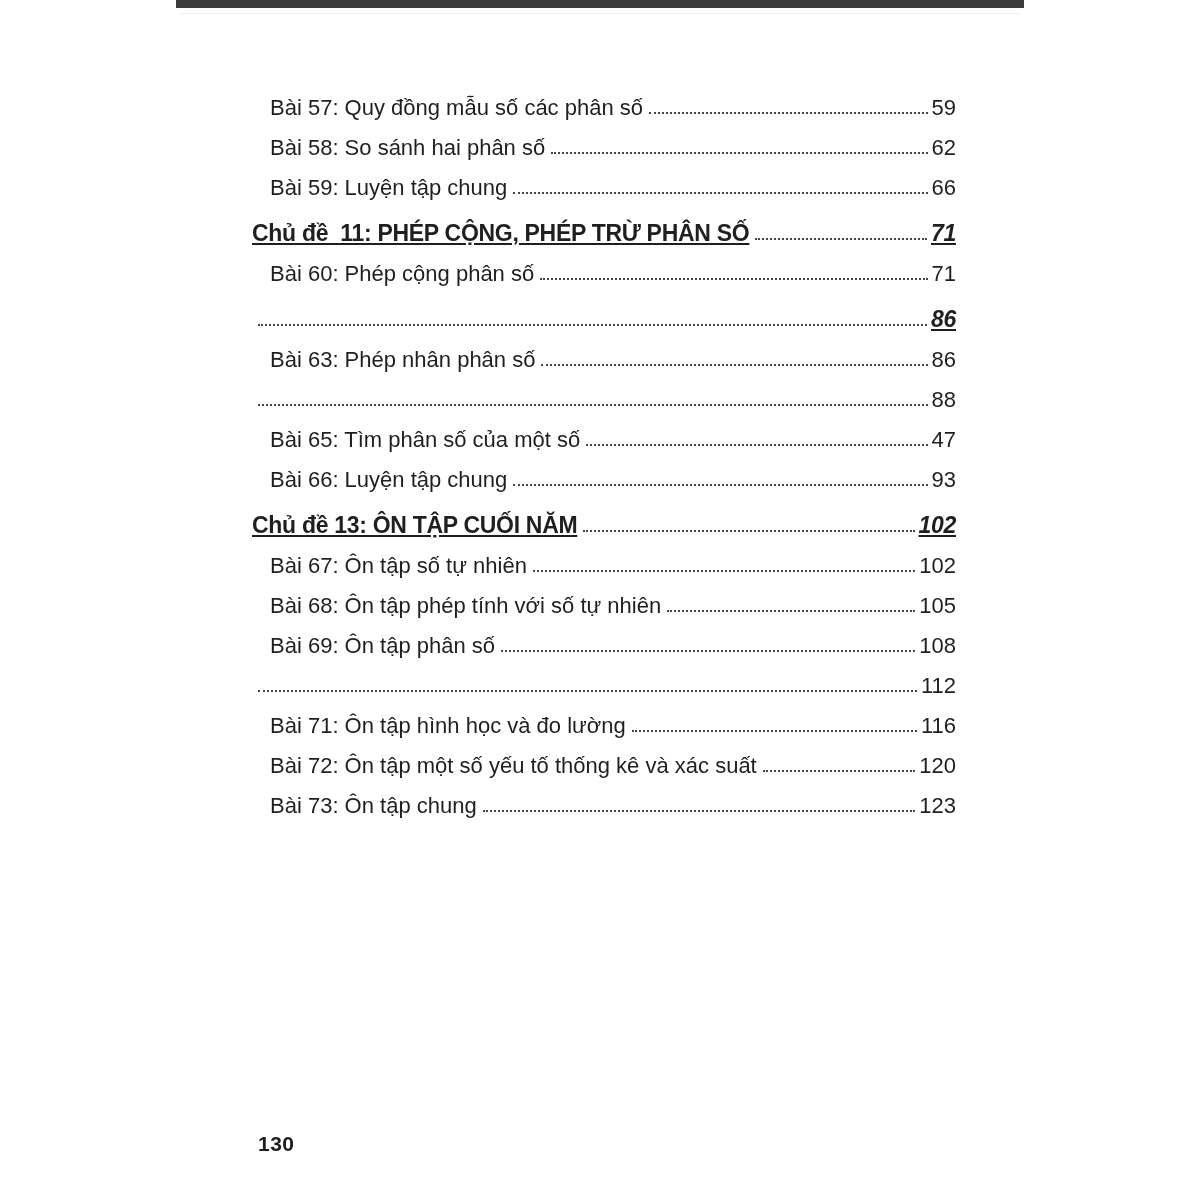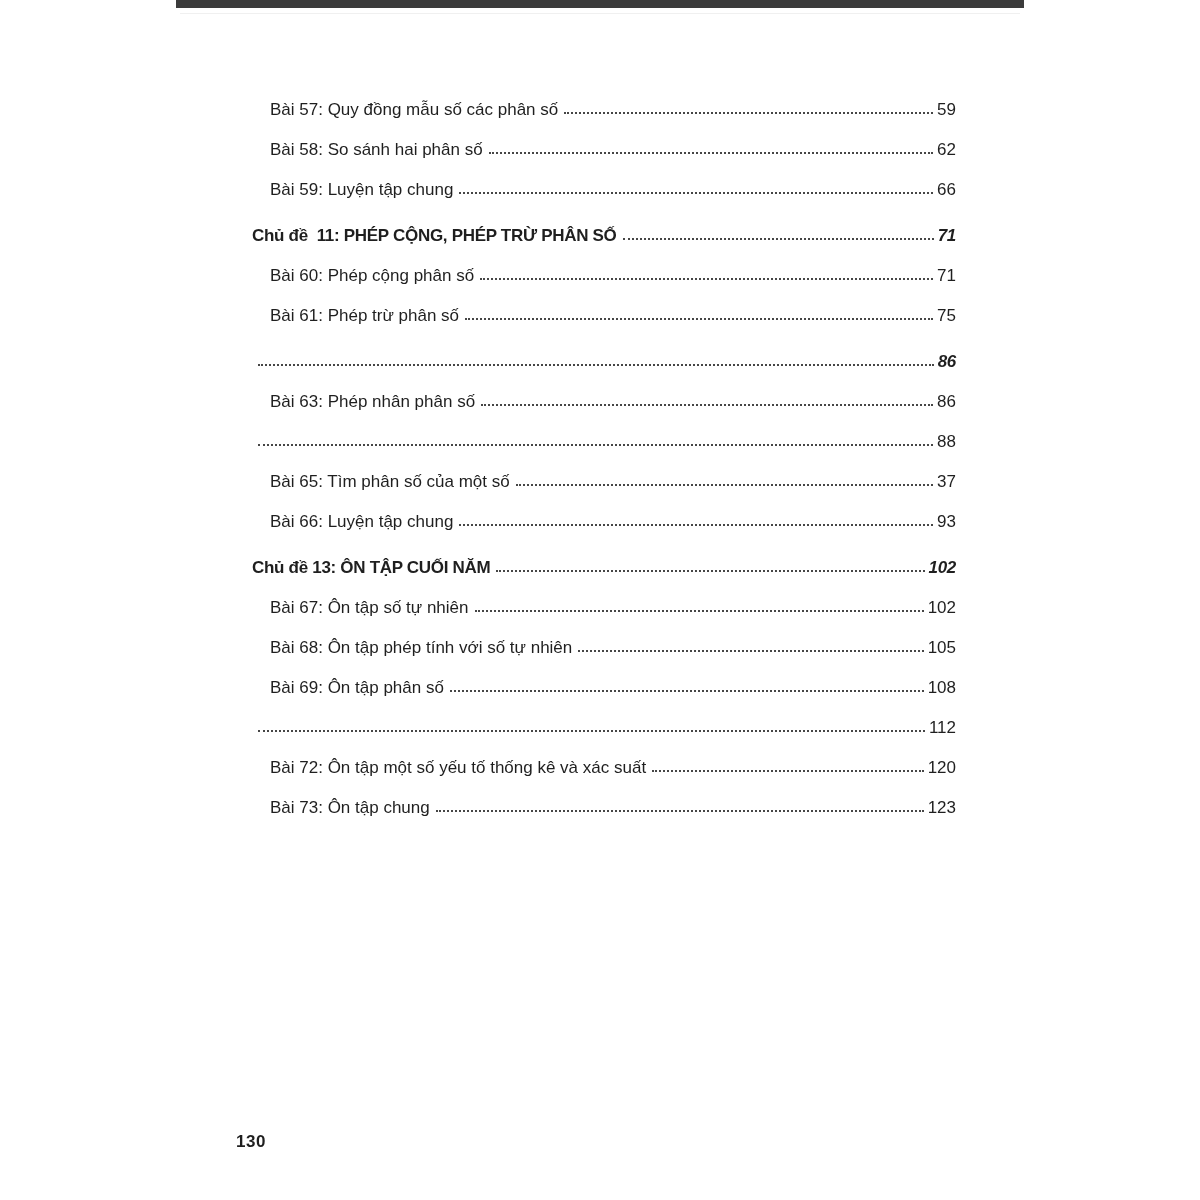--- a/index.html
+++ b/index.html
@@ -34,30 +34,31 @@
   .toc {
     position: absolute;
     left: 252px;
     top: 80px;
     width: 704px;
   }
   .toc-row {
     display: flex;
     align-items: flex-end;
     height: 40px;
-    font-size: 17px;
+    font-size: 22px;
   }
   .toc-row.lesson .toc-label {
     padding-left: 18px;
   }
   .toc-row.chapter {
     margin-top: 6px;
     font-weight: bold;
     letter-spacing: -0.3px;
-    font-size: 17px;
+    font-size: 23px;
+    text-decoration: underline;
   }
   .toc-row.chapter .toc-page {
     font-style: italic;
     font-weight: bold;
   }
   .toc-label {
     white-space: pre;
     line-height: 1.15;
   }
   .toc-dots {
@@ -66,23 +67,23 @@
     border-bottom: 2.5px dotted #464646;
     margin: 0 4px 6px 6px;
   }
   .toc-page {
     white-space: nowrap;
     line-height: 1.15;
     text-align: right;
   }
   .footer-page-number {
     position: absolute;
-    left: 236px;
+    left: 258px;
     top: 1132px;
-    font-size: 17px;
+    font-size: 21px;
     font-weight: bold;
     letter-spacing: 0.5px;
   }
 </style>
 </head>
 <body style="color: rgb(31, 31, 31);">
 
 <div class="top-edge" style="background: rgb(59, 59, 59);"></div>
 <div class="top-edge-shadow"></div>
 
@@ -105,42 +106,37 @@
     <div class="toc-row chapter">
     <span class="toc-label">Chủ đề  11: PHÉP CỘNG, PHÉP TRỪ PHÂN SỐ</span>
     <span class="toc-dots" style="border-bottom-color: rgb(70, 70, 70);"></span>
     <span class="toc-page">71</span>
   </div>
     <div class="toc-row lesson">
     <span class="toc-label">Bài 60: Phép cộng phân số</span>
     <span class="toc-dots" style="border-bottom-color: rgb(70, 70, 70);"></span>
     <span class="toc-page">71</span>
   </div>
-    <div class="toc-row lesson">
-    <span class="toc-label">Bài 61: Phép trừ phân số</span>
-    <span class="toc-dots" style="border-bottom-color: rgb(70, 70, 70);"></span>
-    <span class="toc-page">75</span>
-  </div>
     <div class="toc-row chapter">
     <span class="toc-dots" style="border-bottom-color: rgb(70, 70, 70);"></span>
     <span class="toc-page">86</span>
   </div>
     <div class="toc-row lesson">
     <span class="toc-label">Bài 63: Phép nhân phân số</span>
     <span class="toc-dots" style="border-bottom-color: rgb(70, 70, 70);"></span>
     <span class="toc-page">86</span>
   </div>
     <div class="toc-row lesson">
     <span class="toc-dots" style="border-bottom-color: rgb(70, 70, 70);"></span>
     <span class="toc-page">88</span>
   </div>
     <div class="toc-row lesson">
     <span class="toc-label">Bài 65: Tìm phân số của một số</span>
     <span class="toc-dots" style="border-bottom-color: rgb(70, 70, 70);"></span>
-    <span class="toc-page">37</span>
+    <span class="toc-page">47</span>
   </div>
     <div class="toc-row lesson">
     <span class="toc-label">Bài 66: Luyện tập chung</span>
     <span class="toc-dots" style="border-bottom-color: rgb(70, 70, 70);"></span>
     <span class="toc-page">93</span>
   </div>
     <div class="toc-row chapter">
     <span class="toc-label">Chủ đề 13: ÔN TẬP CUỐI NĂM</span>
     <span class="toc-dots" style="border-bottom-color: rgb(70, 70, 70);"></span>
     <span class="toc-page">102</span>
@@ -158,20 +154,25 @@
     <div class="toc-row lesson">
     <span class="toc-label">Bài 69: Ôn tập phân số</span>
     <span class="toc-dots" style="border-bottom-color: rgb(70, 70, 70);"></span>
     <span class="toc-page">108</span>
   </div>
     <div class="toc-row lesson">
     <span class="toc-dots" style="border-bottom-color: rgb(70, 70, 70);"></span>
     <span class="toc-page">112</span>
   </div>
     <div class="toc-row lesson">
+    <span class="toc-label">Bài 71: Ôn tập hình học và đo lường</span>
+    <span class="toc-dots" style="border-bottom-color: rgb(70, 70, 70);"></span>
+    <span class="toc-page">116</span>
+  </div>
+    <div class="toc-row lesson">
     <span class="toc-label">Bài 72: Ôn tập một số yếu tố thống kê và xác suất</span>
     <span class="toc-dots" style="border-bottom-color: rgb(70, 70, 70);"></span>
     <span class="toc-page">120</span>
   </div>
     <div class="toc-row lesson">
     <span class="toc-label">Bài 73: Ôn tập chung</span>
     <span class="toc-dots" style="border-bottom-color: rgb(70, 70, 70);"></span>
     <span class="toc-page">123</span>
   </div>
   </div>

